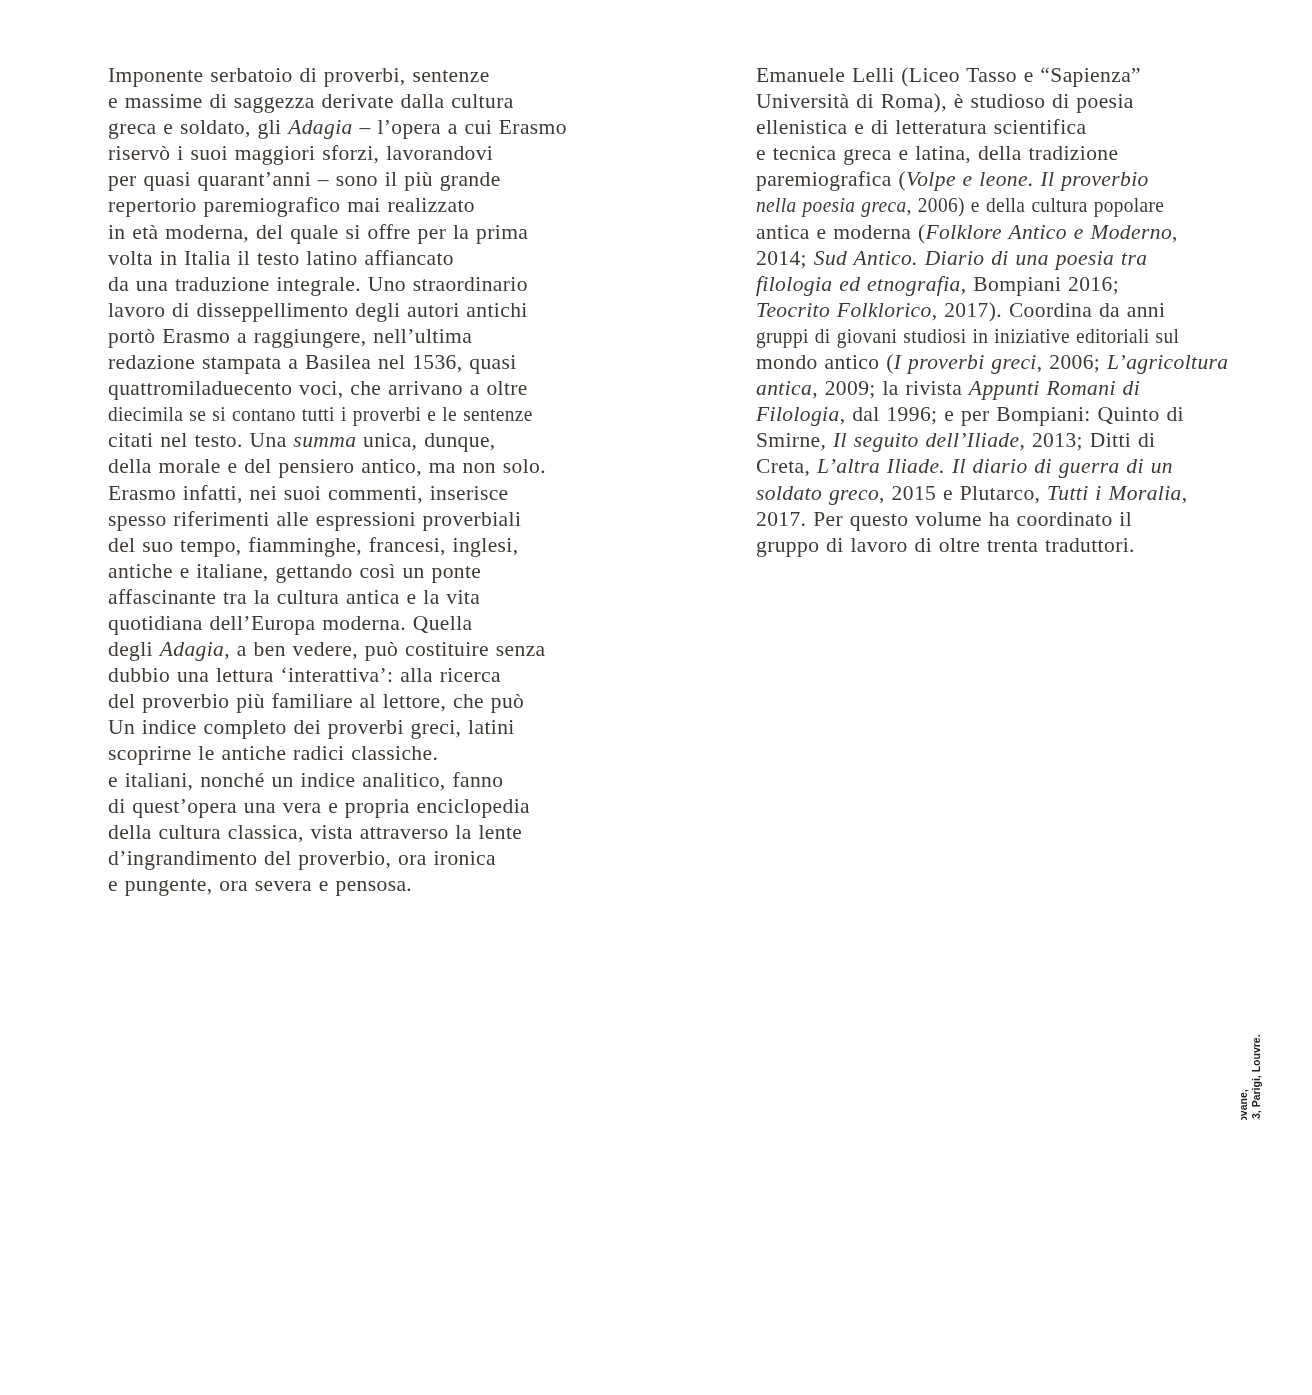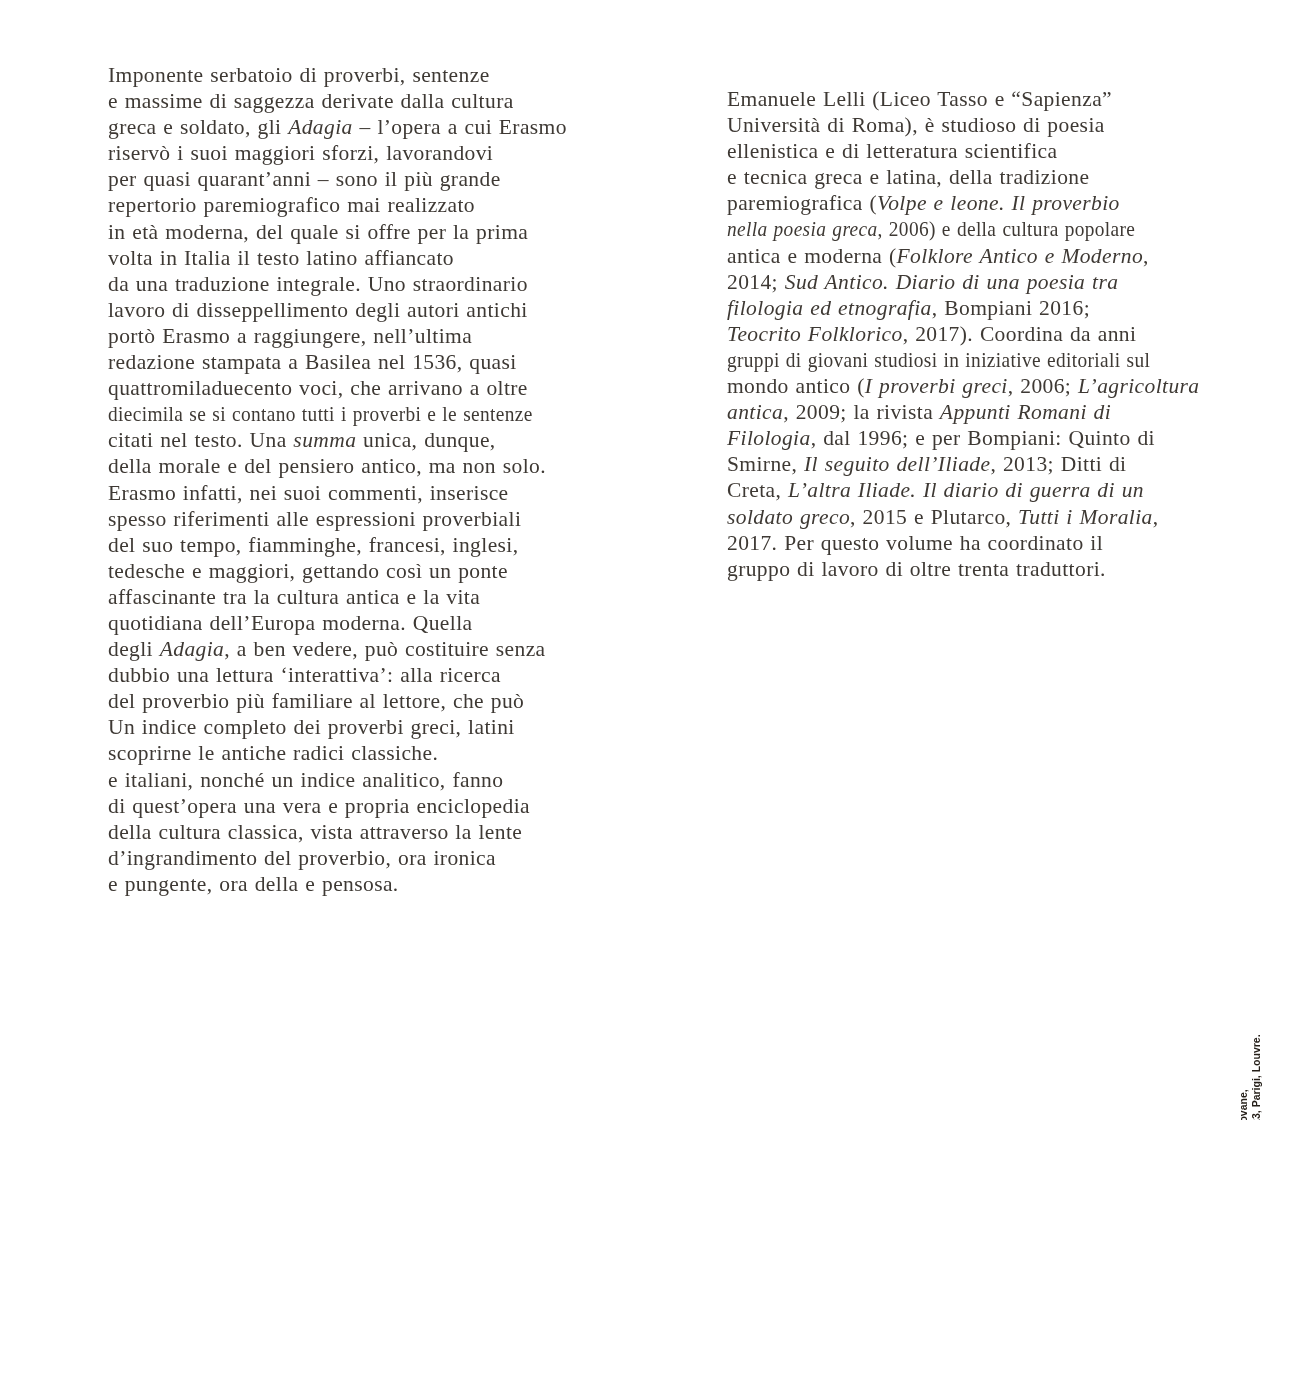--- a/index.html
+++ b/index.html
@@ -19,21 +19,21 @@
     background:var(--page-bg);overflow:hidden;
   }
   
   .col{
     position:absolute;top:62px;
     font-size:21.5px;line-height:26.1px;
     letter-spacing:0.4px;word-spacing:1px;
     color:var(--body-text);
   }
   .col.left{left:108px;width:488px;}
-  .col.right{left:727px;width:495px;margin-top:24px;}
+  .col.right{left:756px;width:495px;}
   .col .line{white-space:nowrap;height:26.1px;}
   .col .line.condensed{transform:scaleX(0.90);transform-origin:0 50%;}
   .it{font-style:italic;}
   
   .publisher{
     position:absolute;left:751px;top:1227px;
     font-family:"Liberation Sans","DejaVu Sans",sans-serif;
     color:var(--ink);
   }
   .logo-row{display:flex;align-items:center;gap:5px;height:17px;}
@@ -75,33 +75,33 @@
       <div class="line"><span>lavoro di disseppellimento degli autori antichi</span></div>
       <div class="line"><span>portò Erasmo a raggiungere, nell’ultima</span></div>
       <div class="line"><span>redazione stampata a Basilea nel 1536, quasi</span></div>
       <div class="line"><span>quattromiladuecento voci, che arrivano a oltre</span></div>
       <div class="line condensed"><span>diecimila se si contano tutti i proverbi e le sentenze</span></div>
       <div class="line"><span>citati nel testo. Una </span><span class="it">summa</span><span> unica, dunque,</span></div>
       <div class="line"><span>della morale e del pensiero antico, ma non solo.</span></div>
       <div class="line"><span>Erasmo infatti, nei suoi commenti, inserisce</span></div>
       <div class="line"><span>spesso riferimenti alle espressioni proverbiali</span></div>
       <div class="line"><span>del suo tempo, fiamminghe, francesi, inglesi,</span></div>
-      <div class="line"><span>tedesche e maggiori, gettando così un ponte</span></div>
+      <div class="line"><span>antiche e italiane, gettando così un ponte</span></div>
       <div class="line"><span>affascinante tra la cultura antica e la vita</span></div>
       <div class="line"><span>quotidiana dell’Europa moderna. Quella</span></div>
       <div class="line"><span>degli </span><span class="it">Adagia</span><span>, a ben vedere, può costituire senza</span></div>
       <div class="line"><span>dubbio una lettura ‘interattiva’: alla ricerca</span></div>
       <div class="line"><span>del proverbio più familiare al lettore, che può</span></div>
       <div class="line"><span>Un indice completo dei proverbi greci, latini</span></div>
       <div class="line"><span>scoprirne le antiche radici classiche.</span></div>
       <div class="line"><span>e italiani, nonché un indice analitico, fanno</span></div>
       <div class="line"><span>di quest’opera una vera e propria enciclopedia</span></div>
       <div class="line"><span>della cultura classica, vista attraverso la lente</span></div>
       <div class="line"><span>d’ingrandimento del proverbio, ora ironica</span></div>
-      <div class="line"><span>e pungente, ora della e pensosa.</span></div>
+      <div class="line"><span>e pungente, ora severa e pensosa.</span></div>
     </div>
 
   <div class="col right">
       <div class="line"><span>Emanuele Lelli (Liceo Tasso e “Sapienza”</span></div>
       <div class="line"><span>Università di Roma), è studioso di poesia</span></div>
       <div class="line"><span>ellenistica e di letteratura scientifica</span></div>
       <div class="line"><span>e tecnica greca e latina, della tradizione</span></div>
       <div class="line"><span>paremiografica (</span><span class="it">Volpe e leone. Il proverbio</span></div>
       <div class="line condensed"><span class="it">nella poesia greca</span><span>, 2006) e della cultura popolare</span></div>
       <div class="line"><span>antica e moderna (</span><span class="it">Folklore Antico e Moderno</span><span>,</span></div>

